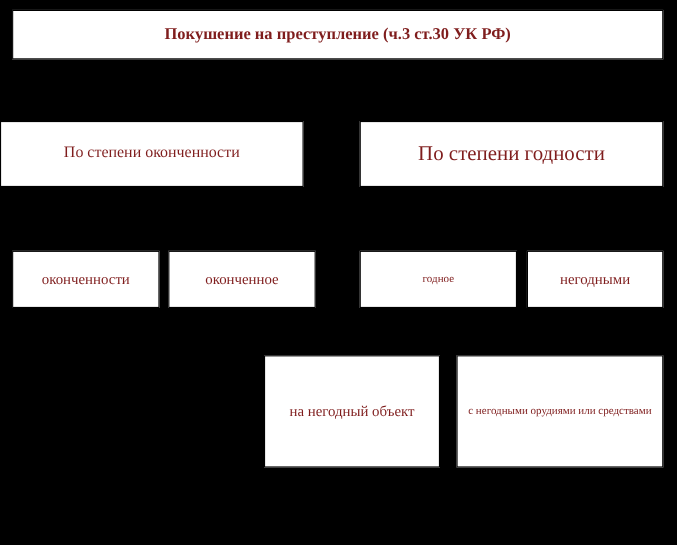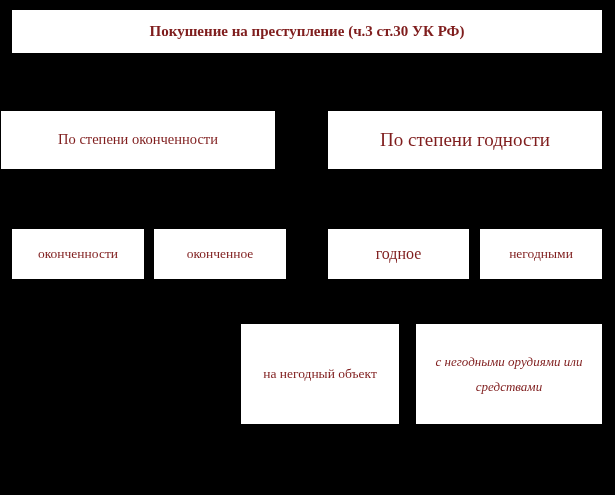--- a/index.html
+++ b/index.html
@@ -74,21 +74,21 @@
     top: 228px;
     width: 134px;
     height: 52px;
     font-size: 13.5px;
   }
   .lvl3-c {
     left: 327px;
     top: 228px;
     width: 143px;
     height: 52px;
-    font-size: 16px;
+    font-size: 10px;
   }
   .lvl3-d {
     left: 479px;
     top: 228px;
     width: 124px;
     height: 52px;
     font-size: 13.5px;
   }
   .lvl4-a {
     left: 240px;
@@ -96,22 +96,21 @@
     width: 160px;
     height: 102px;
     font-size: 13.5px;
     text-align: center;
   }
   .lvl4-b {
     left: 415px;
     top: 323px;
     width: 188px;
     height: 102px;
-    font-size: 13px;
-    font-style: italic;
+    font-size: 10px;
   }
   .lvl4-a .txt,
   .lvl4-b .txt {
     line-height: 1.95;
   }
 </style>
 </head>
 <body>
 
 <div class="canvas">

